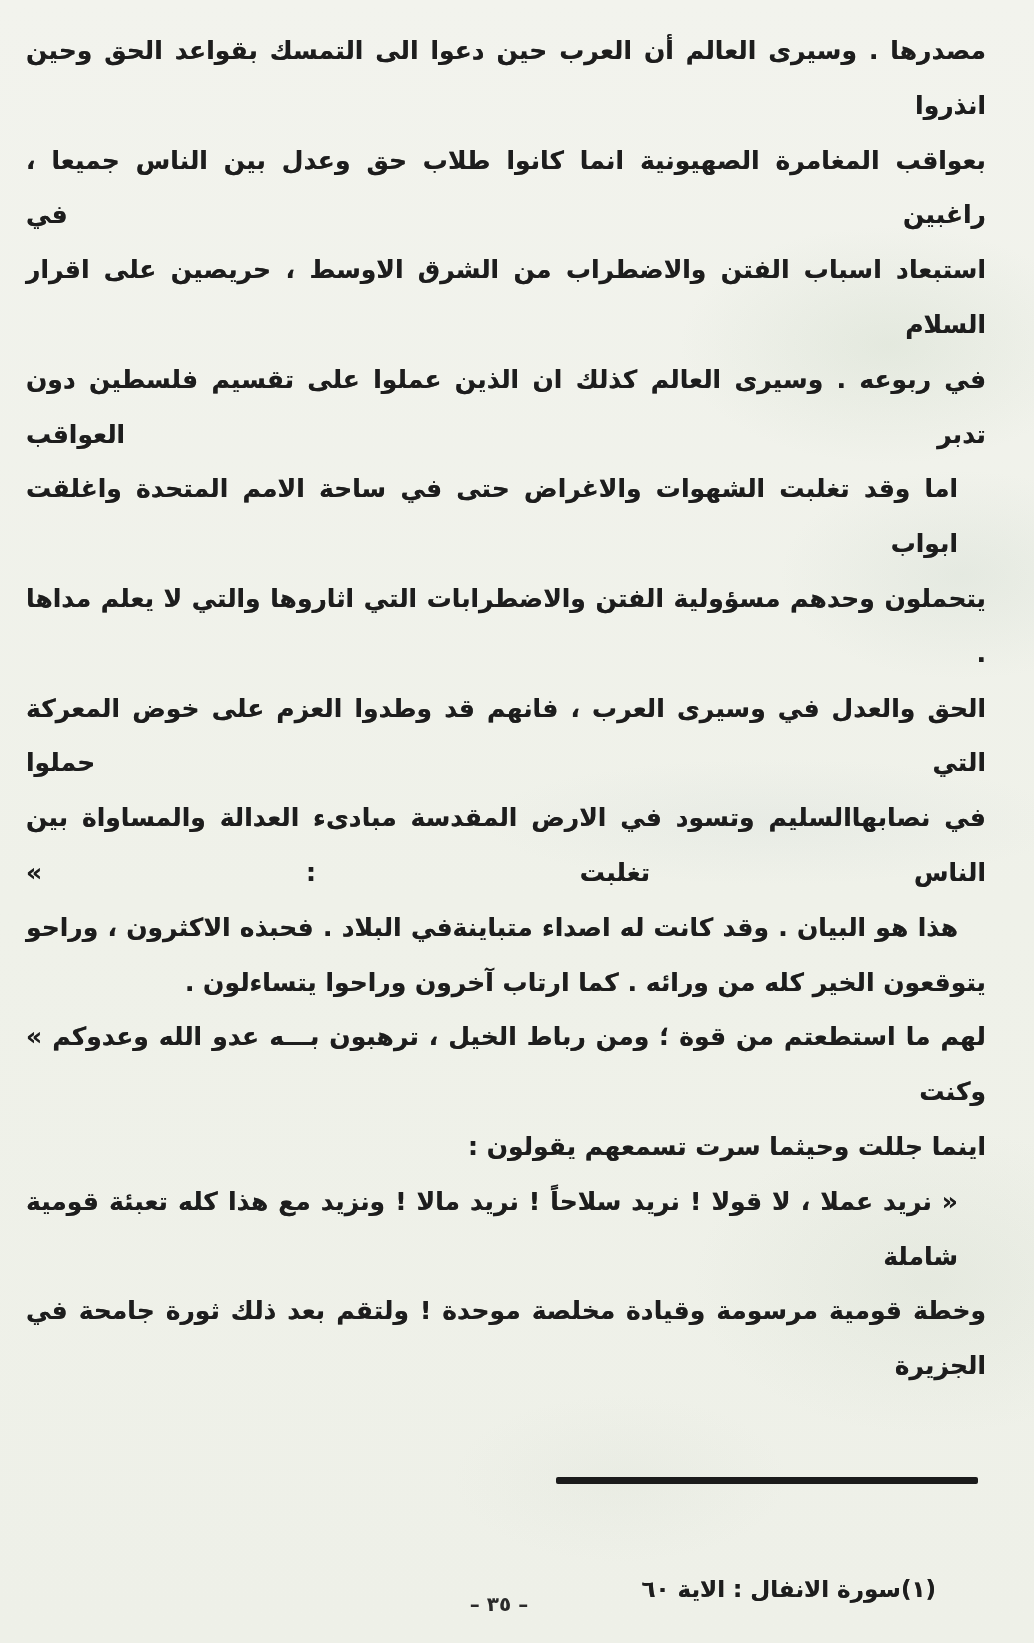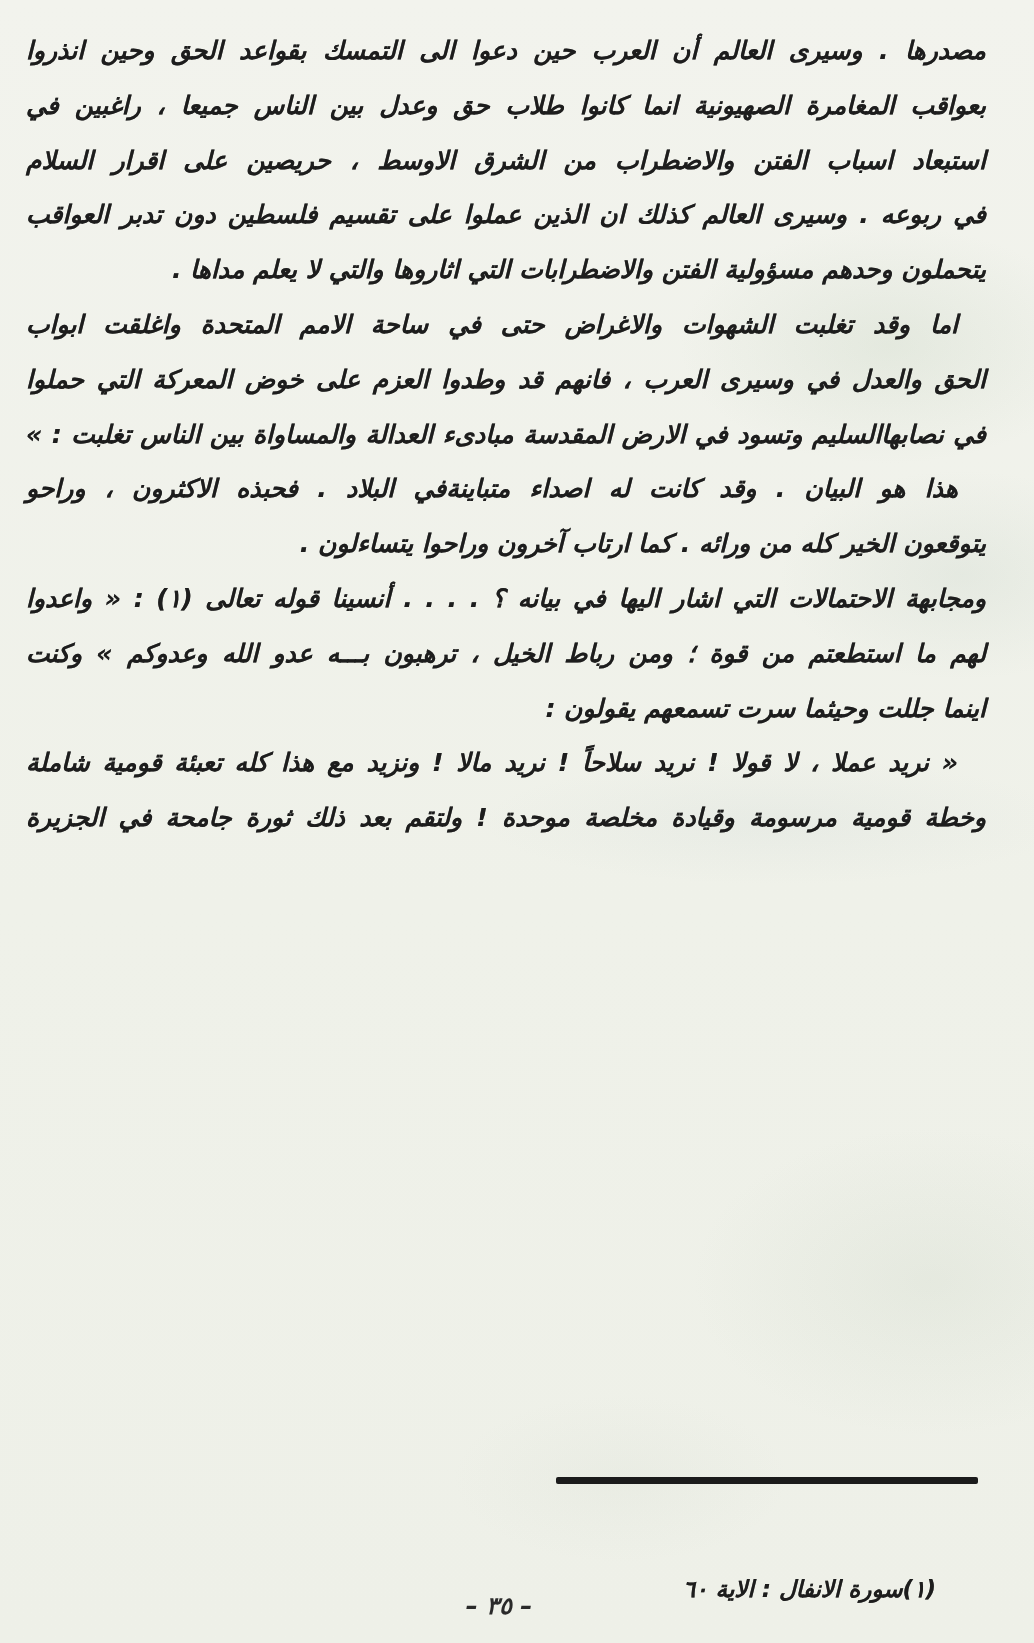--- a/index.html
+++ b/index.html
@@ -62,43 +62,42 @@
     font-size: 23px;
     font-weight: 700;
     text-shadow: 0 0 0.6px rgba(25,25,25,0.65);
   }
   .page-number {
     position: absolute;
     top: 1592px;
     left: 0;
     right: 36px;
     text-align: center;
-    font-size: 24px;
+    font-size: 20px;
     font-weight: 700;
     color: #2a2a2a;
     letter-spacing: 3px;
   }
 </style>
 </head>
 <body>
 
-<div class="page" style="color: rgb(29, 29, 29); font-style: italic;">
+<div class="page" style="color: rgb(29, 29, 29);">
 
   <main class="text-block">
       <p class="line indent-0">مصدرها . وسيرى العالم أن العرب حين دعوا الى التمسك بقواعد الحق وحين انذروا</p>
       <p class="line indent-0">بعواقب المغامرة الصهيونية انما كانوا طلاب حق وعدل بين الناس جميعا ، راغبين في</p>
       <p class="line indent-0">استبعاد اسباب الفتن والاضطراب من الشرق الاوسط ، حريصين على اقرار السلام</p>
       <p class="line indent-0">في ربوعه . وسيرى العالم كذلك ان الذين عملوا على تقسيم فلسطين دون تدبر العواقب</p>
+      <p class="line indent-1">اما وقد تغلبت الشهوات والاغراض حتى في ساحة الامم المتحدة واغلقت ابواب</p>
       <p class="line indent-0 end-line">يتحملون وحدهم مسؤولية الفتن والاضطرابات التي اثاروها والتي لا يعلم مداها .</p>
-      <p class="line indent-1">اما وقد تغلبت الشهوات والاغراض حتى في ساحة الامم المتحدة واغلقت ابواب</p>
       <p class="line indent-0">الحق والعدل في وسيرى العرب ، فانهم قد وطدوا العزم على خوض المعركة التي حملوا</p>
       <p class="line indent-0">في نصابهاالسليم وتسود في الارض المقدسة مبادىء العدالة والمساواة بين الناس تغلبت : »</p>
       <p class="line indent-1">هذا هو البيان . وقد كانت له اصداء متباينةفي البلاد . فحبذه الاكثرون ، وراحو</p>
       <p class="line indent-0 end-line">يتوقعون الخير كله من ورائه . كما ارتاب آخرون وراحوا يتساءلون .</p>
-      <p class="line indent-0">ومجابهة الاحتمالات التي اشار اليها في بيانه ؟ . . . . أنسينا قوله تعالى (١) : « واعدوا</p>
       <p class="line indent-0">لهم ما استطعتم من قوة ؛ ومن رباط الخيل ، ترهبون بـــه عدو الله وعدوكم » وكنت</p>
       <p class="line indent-0 end-line">اينما جللت وحيثما سرت تسمعهم يقولون :</p>
       <p class="line indent-1">« نريد عملا ، لا قولا ! نريد سلاحاً ! نريد مالا ! ونزيد مع هذا كله تعبئة قومية شاملة</p>
       <p class="line indent-0">وخطة قومية مرسومة وقيادة مخلصة موحدة ! ولتقم بعد ذلك ثورة جامحة في الجزيرة</p>
     </main>
 
   <div class="footnote-rule"></div>
 
   <div class="footnote">(١)سورة الانفال : الاية ٦٠</div>
 

